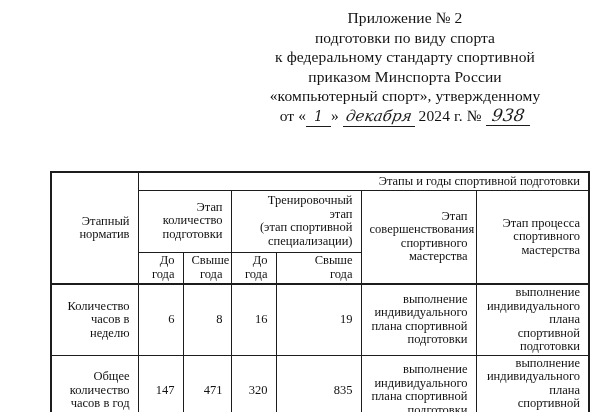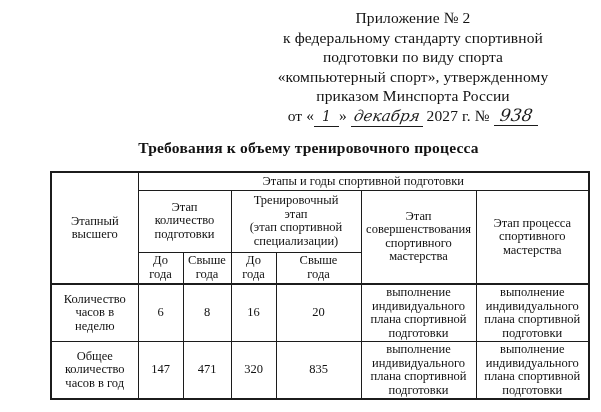--- a/index.html
+++ b/index.html
@@ -1,21 +1,21 @@
 <!DOCTYPE html>
 <html><head>
 <meta charset="utf-8">
 <style>
   html,body{margin:0;padding:0;background:#fff;}
   .page{
     position:relative;width:601px;height:412px;background:#fff;
     font-family:"Liberation Serif", serif;color:#121212;overflow:hidden;
   }
   .hdr{
-    position:absolute;top:8px;left:238px;width:350px;
+    position:absolute;top:8px;left:230px;width:350px;
     text-align:center;font-size:15.5px;line-height:19.5px;letter-spacing:.1px;
   }
   .hdr div{white-space:nowrap;}
   .dateline{white-space:nowrap;margin-top:0;}
   .blank{
     display:inline-block;border-bottom:1.3px solid #1c1c1c;text-align:center;
   }
   .hw{
     font-family:"DejaVu Serif", serif;font-style:italic;color:#1a1a1a;
   }
@@ -26,66 +26,65 @@
     position:absolute;top:139px;left:28px;width:561px;text-align:center;
     font-weight:700;font-size:15.5px;letter-spacing:.2px;
   }
   table.req{
     position:absolute;top:171px;left:50px;width:538px;
     border-collapse:collapse;table-layout:fixed;
     border:2px solid #1c1c1c;
   }
   table.req td{
     border:1px solid #1c1c1c;
-    text-align:center;vertical-align:middle;
+    text-align:right;vertical-align:middle;
     font-size:12.5px;line-height:13.5px;
-    padding:1px 2px;white-space:pre-line;
+    padding:1px 8px;white-space:pre-line;
     overflow:hidden;
   }
   tr.body-sep td{border-top:2px solid #1c1c1c;}
   td.stage-tall{vertical-align:top;padding-top:5px;}
   td.num{font-size:13.5px;}
   td.exec{font-size:12.2px;line-height:13.8px;margin-top:48px;}
   td.tophdr{font-size:12.8px;}
 </style>
 </head>
 <body>
 
 <div class="page">
 
   <div class="hdr">
     <div>Приложение № 2</div>
+    <div>подготовки по виду спорта</div>
     <div>к федеральному стандарту спортивной</div>
-    <div>подготовки по виду спорта</div>
+    <div>приказом Минспорта России</div>
     <div>«компьютерный спорт», утвержденному</div>
-    <div>приказом Минспорта России</div>
     <div class="dateline">
       <span>от «</span><span class="blank"><span class="hw hw-day">1</span></span><span>»</span>
       <span class="blank"><span class="hw hw-month">декабря</span></span>
-      <span>2027 г. №</span>
+      <span>2024 г. №</span>
       <span class="blank"><span class="hw hw-num">938</span></span>
     </div>
   </div>
 
-  <div class="title">Требования к объему тренировочного процесса</div>
 
   <table class="req">
     <colgroup>
       <col style="width:87px">
         <col style="width:45px">
         <col style="width:48px">
       <col style="width:45px">
         <col style="width:85px">
         <col style="width:115px">
         <col style="width:113px">
     </colgroup>
     <tbody>
       <tr style="height:18px">
         <td rowspan="3">Этапный
-высшего</td>
+норматив</td>
         <td colspan="6" class="tophdr">Этапы и годы спортивной подготовки</td>
       </tr>
       <tr style="height:62px">
         <td colspan="2">Этап количество
 подготовки</td>
         <td colspan="2">Тренировочный
 этап
 (этап спортивной
 специализации)</td>
         <td rowspan="2" class="stage-tall">Этап
@@ -106,21 +105,21 @@
         <td>Свыше
 года</td>
       </tr>
       <tr style="height:55px" class="body-sep">
         <td>Количество
 часов в
 неделю</td>
         <td class="num">6</td>
         <td class="num">8</td>
         <td class="num">16</td>
-        <td class="num">20</td>
+        <td class="num">19</td>
         <td class="exec">выполнение
 индивидуального
 плана спортивной
 подготовки</td>
         <td class="exec">выполнение
 индивидуального
 плана спортивной
 подготовки</td>
       </tr>
       <tr style="height:57px">

